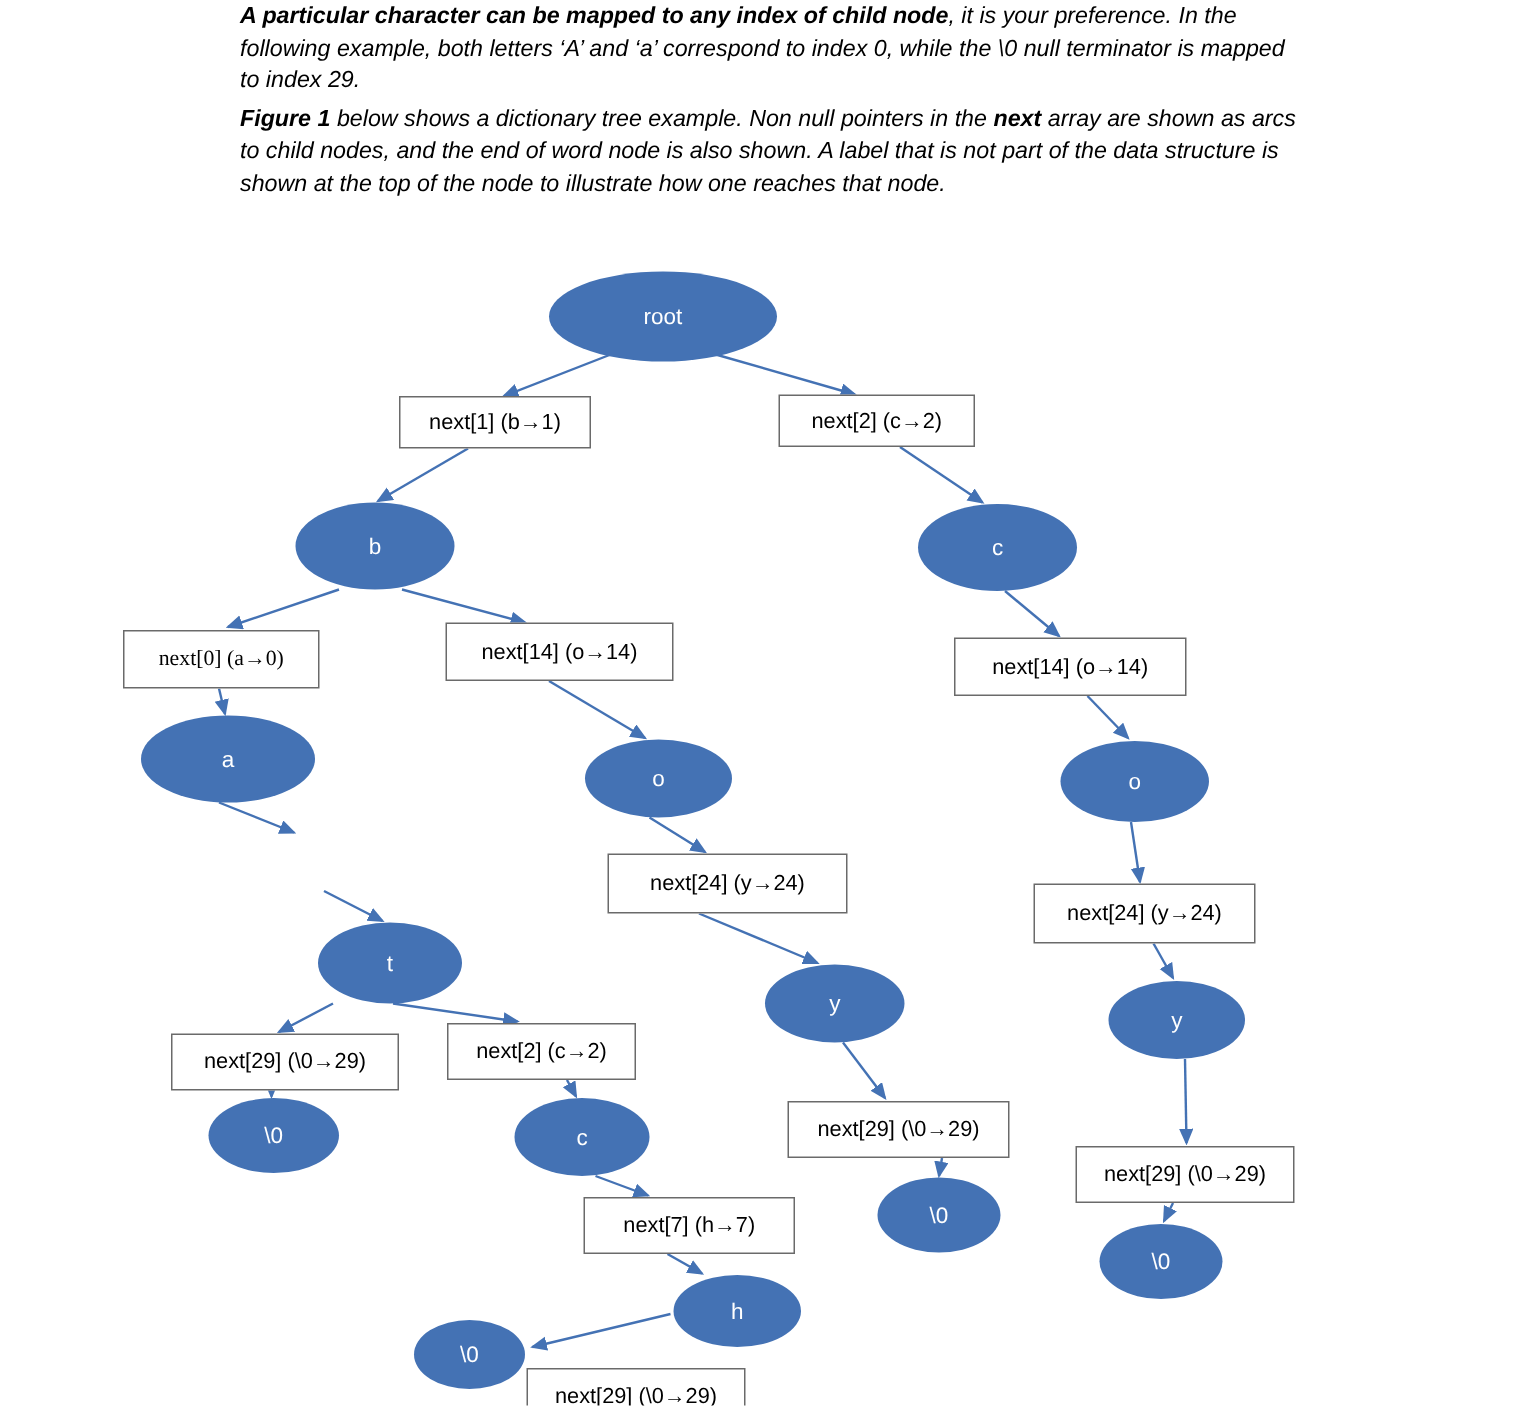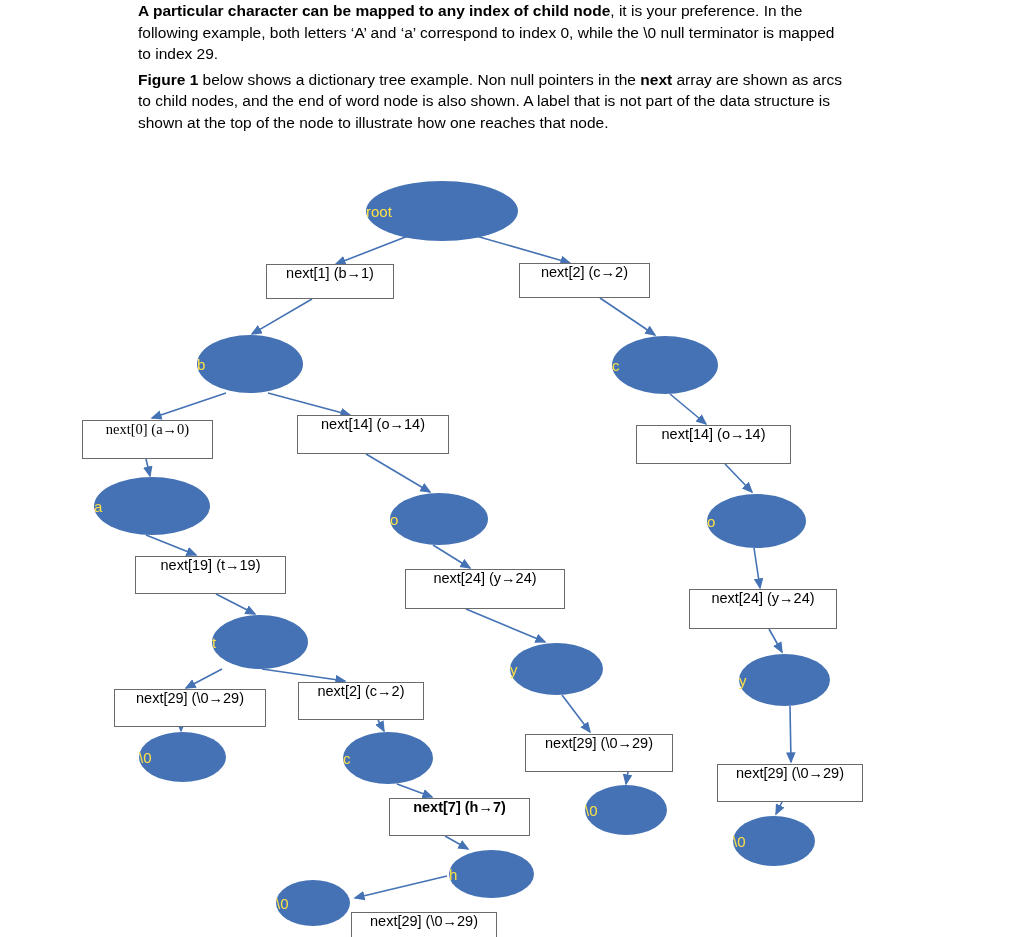--- a/index.html
+++ b/index.html
@@ -10,23 +10,24 @@
   body {
     width: 1024px;
     height: 937px;
     position: relative;
     font-family: "Liberation Sans", sans-serif;
     color: #000000;
     overflow: hidden;
   }
   #text-block {
     position: absolute;
-    left: 138px;
+    left: 160px;
     top: 0px;
     width: 712px;
+    font-style: italic;
   }
   .para {
     font-size: 15.5px;
     line-height: 21.5px;
     margin: 0 0 0 0;
   }
   .para.second {
     margin-top: 4px;
   }
   .b { font-weight: bold; }
@@ -42,34 +43,35 @@
     position: absolute;
     left: 0;
     top: 0;
     width: 1024px;
     height: 777px;
   }
   .node {
     position: absolute;
     background: #4472b4;
     border-radius: 50%;
-    color: #fde047;
+    color: #ffffff;
     font-size: 15px;
     display: flex;
     align-items: center;
+    justify-content: center;
     box-sizing: border-box;
   }
   .label {
     position: absolute;
     background: #ffffff;
     border: 1px solid #6a6a6a;
     color: #000000;
     font-size: 14.5px;
     display: flex;
-    align-items: flex-start;
+    align-items: center;
     justify-content: center;
     box-sizing: border-box;
     white-space: nowrap;
     padding: 0 6px;
   }
 </style>
 </head>
 <body>
 
 <div id="text-block">
@@ -169,40 +171,37 @@
     </div>
   <div class="label" style="left:82px;top:260px;width:131px;height:39px;font-family:Liberation Serif, serif;">
       <span>next[0] (a→0)</span>
     </div>
   <div class="label" style="left:297px;top:255px;width:152px;height:39px;">
       <span>next[14] (o→14)</span>
     </div>
   <div class="label" style="left:636px;top:265px;width:155px;height:39px;">
       <span>next[14] (o→14)</span>
     </div>
-  <div class="label" style="left:135px;top:396px;width:151px;height:38px;">
-      <span>next[19] (t→19)</span>
-    </div>
   <div class="label" style="left:405px;top:409px;width:160px;height:40px;">
       <span>next[24] (y→24)</span>
     </div>
   <div class="label" style="left:689px;top:429px;width:148px;height:40px;">
       <span>next[24] (y→24)</span>
     </div>
   <div class="label" style="left:114px;top:529px;width:152px;height:38px;">
       <span>next[29] (\0→29)</span>
     </div>
   <div class="label" style="left:298px;top:522px;width:126px;height:38px;">
       <span>next[2] (c→2)</span>
     </div>
   <div class="label" style="left:525px;top:574px;width:148px;height:38px;">
       <span>next[29] (\0→29)</span>
     </div>
   <div class="label" style="left:717px;top:604px;width:146px;height:38px;">
       <span>next[29] (\0→29)</span>
     </div>
-  <div class="label" style="left:389px;top:638px;width:141px;height:38px;font-weight:bold;">
+  <div class="label" style="left:389px;top:638px;width:141px;height:38px;">
       <span>next[7] (h→7)</span>
     </div>
   <div class="label" style="left:351px;top:752px;width:146px;height:38px;">
       <span>next[29] (\0→29)</span>
     </div>
 </div>
 
 </body></html>

